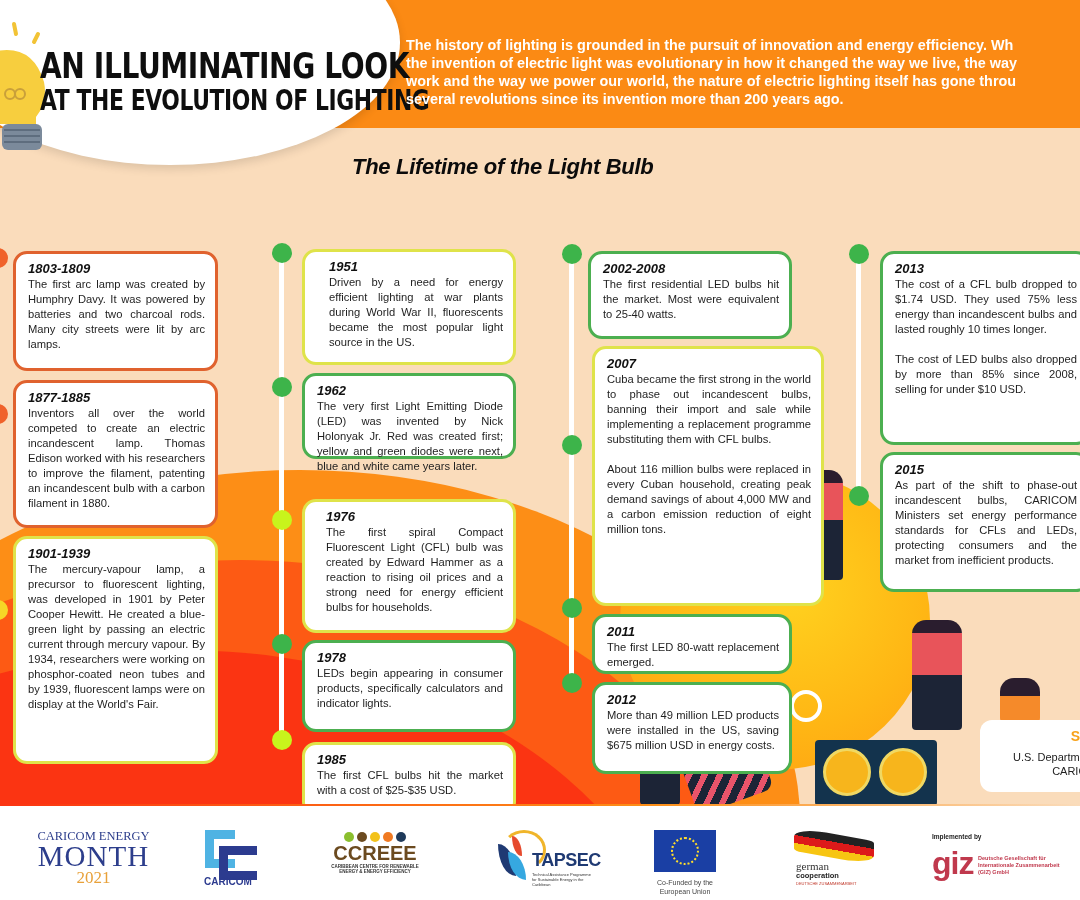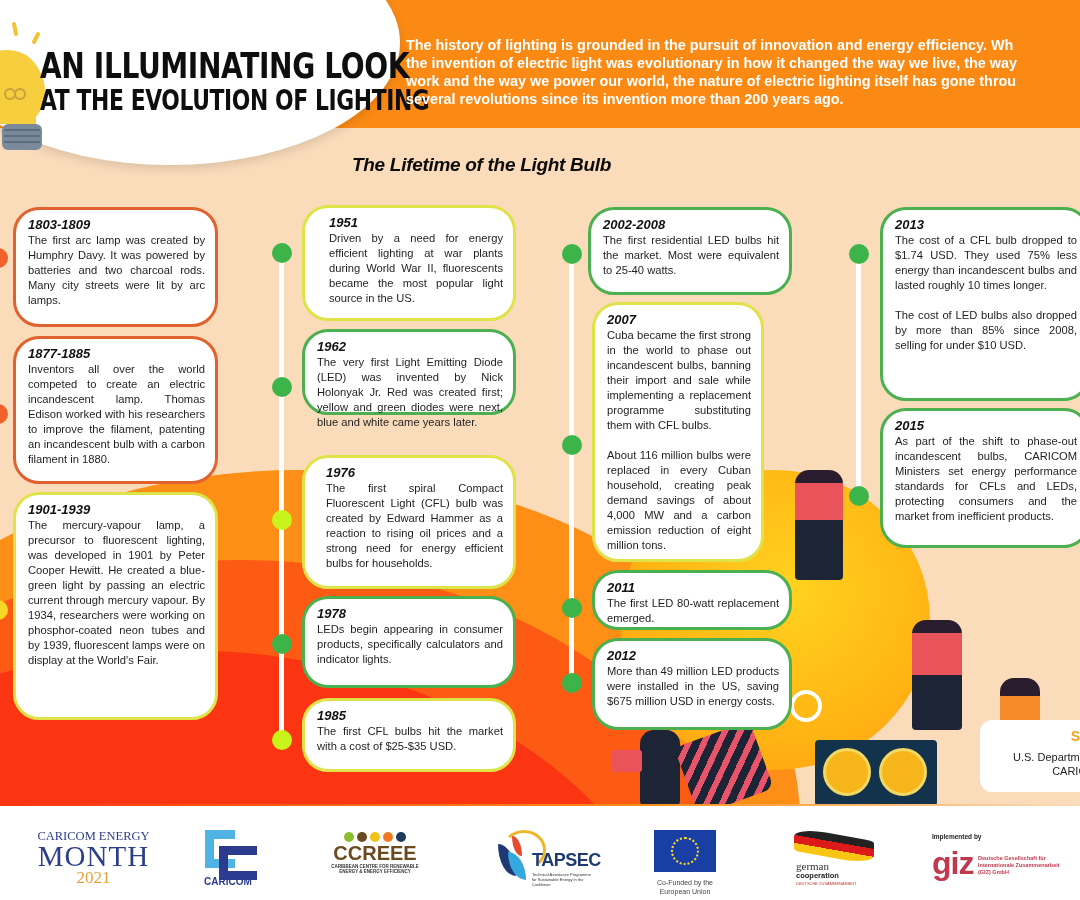--- a/index.html
+++ b/index.html
@@ -9,21 +9,21 @@
   
   .header-band { position: absolute; left: 0; top: 0; width: 1080px; height: 128px; background: #fb8a14; }
   .title-oval { position: absolute; left: -60px; top: -80px; width: 460px; height: 245px; background: #ffffff; border-radius: 50%; box-shadow: 0 4px 10px rgba(0,0,0,0.12); }
   .title-text { position: absolute; left: 40px; top: 47px; font-family: "DejaVu Sans", sans-serif; font-weight: bold; color: #0e0e0e; transform: scaleX(0.78); transform-origin: left top; letter-spacing: -0.5px; }
   .title-line1 { font-size: 36px; line-height: 38px; white-space: nowrap; }
   .title-line2 { font-size: 28px; line-height: 32px; white-space: nowrap; }
   .bulb-icon { position: absolute; left: -8px; top: 12px; width: 60px; height: 140px; }
   .intro-text { position: absolute; left: 406px; top: 36px; width: 690px; color: #ffffff; font-weight: bold; font-size: 14.4px; line-height: 18px; white-space: nowrap; overflow: hidden; }
   .intro-text span { display: block; }
 
-  .section-title { position: absolute; left: 352px; top: 154px; font-size: 19px; font-weight: 900; font-style: italic; color: #0b0b0b; letter-spacing: -0.3px; text-align: center; }
+  .section-title { position: absolute; left: 352px; top: 154px; font-size: 22px; font-weight: 900; font-style: italic; color: #0b0b0b; letter-spacing: -0.3px; text-align: center; }
 
   
   .wave { position: absolute; border-radius: 50%; }
   .w1 { left: -200px; top: 470px; width: 1000px; height: 700px; background: #fd8e16; }
   .w2 { left: -260px; top: 560px; width: 1000px; height: 700px; background: #fd5a14; }
   .w3 { left: -320px; top: 650px; width: 1000px; height: 700px; background: #fb3412; }
   .big-bulb { position: absolute; left: 620px; top: 470px; width: 310px; height: 300px; border-radius: 50%; background: radial-gradient(circle at 55% 40%, #ffd21f 0%, #ffb614 55%, #ff9a12 100%); }
   .bulb-ring { position: absolute; left: 790px; top: 690px; width: 32px; height: 32px; border: 4px solid #fff; border-radius: 50%; }
   .socket-box { position: absolute; left: 815px; top: 740px; width: 122px; height: 66px; background: #13334d; border-radius: 4px; }
   .socket { position: absolute; top: 8px; width: 48px; height: 48px; border-radius: 50%; background: #f7b51c; border: 3px solid #f0d862; }
@@ -31,21 +31,21 @@
 
   
   .tl-line { position: absolute; width: 5px; background: #ffffff; }
   .dot { position: absolute; width: 20px; height: 20px; border-radius: 50%; }
   .dot.green { background: #3db44a; }
   .dot.lime { background: #c8f41c; }
   .dot.orange { background: #f0622a; }
   .dot.yellow { background: #f6d626; }
 
   
-  .card { position: absolute; background: #ffffff; border-radius: 26px; border: 3px solid; padding: 7px 10px 6px 12px; }
+  .card { position: absolute; background: #ffffff; border-radius: 14px; border: 3px solid; padding: 7px 10px 6px 12px; margin-top: 44px; }
   .card.orange { border-color: #e0622e; }
   .card.yellow { border-color: #dfe34a; }
   .card.green { border-color: #4caf50; }
   .card-year { font-weight: 900; font-style: italic; font-size: 13px; line-height: 16px; color: #111; }
   .card-body { font-size: 11.2px; line-height: 15px; color: #1e1e1e; text-align: justify; }
   .card-body p + p { margin-top: 15px; }
 
   .source-card { position: absolute; left: 980px; top: 720px; width: 120px; height: 72px; background: #fff; border-radius: 12px; }
   .source-label { position: absolute; right: 20px; top: 8px; color: #f7a21a; font-weight: bold; font-size: 14px; }
   .source-text { position: absolute; left: 33px; top: 30px; font-size: 11px; line-height: 14px; color: #222; white-space: nowrap; text-align: right; }
@@ -202,21 +202,21 @@
       <p>The first CFL bulbs hit the market with a cost of $25-$35 USD.</p>
     </div>
 </div>
 
 <div class="card green" style="left:588px;top:207px;width:204px;height:88px;">
   <div class="card-year">2002-2008</div>
   <div class="card-body">
       <p>The first residential LED bulbs hit the market. Most were equivalent to 25-40 watts.</p>
     </div>
 </div>
-<div class="card yellow" style="left:592px;top:302px;width:172px;height:260px;">
+<div class="card yellow" style="left:592px;top:302px;width:232px;height:260px;">
   <div class="card-year">2007</div>
   <div class="card-body">
     <p>Cuba became the first strong in the world to phase out incandescent bulbs, banning their import and sale while implementing a replacement programme substituting them with CFL bulbs.</p>
     <p>About 116 million bulbs were replaced in every Cuban household, creating peak demand savings of about 4,000 MW and a carbon emission reduction of eight million tons.</p>
   </div>
 </div>
 <div class="card green" style="left:592px;top:570px;width:200px;height:60px;">
   <div class="card-year">2011</div>
   <div class="card-body">
       <p>The first LED 80-watt replacement emerged.</p>

